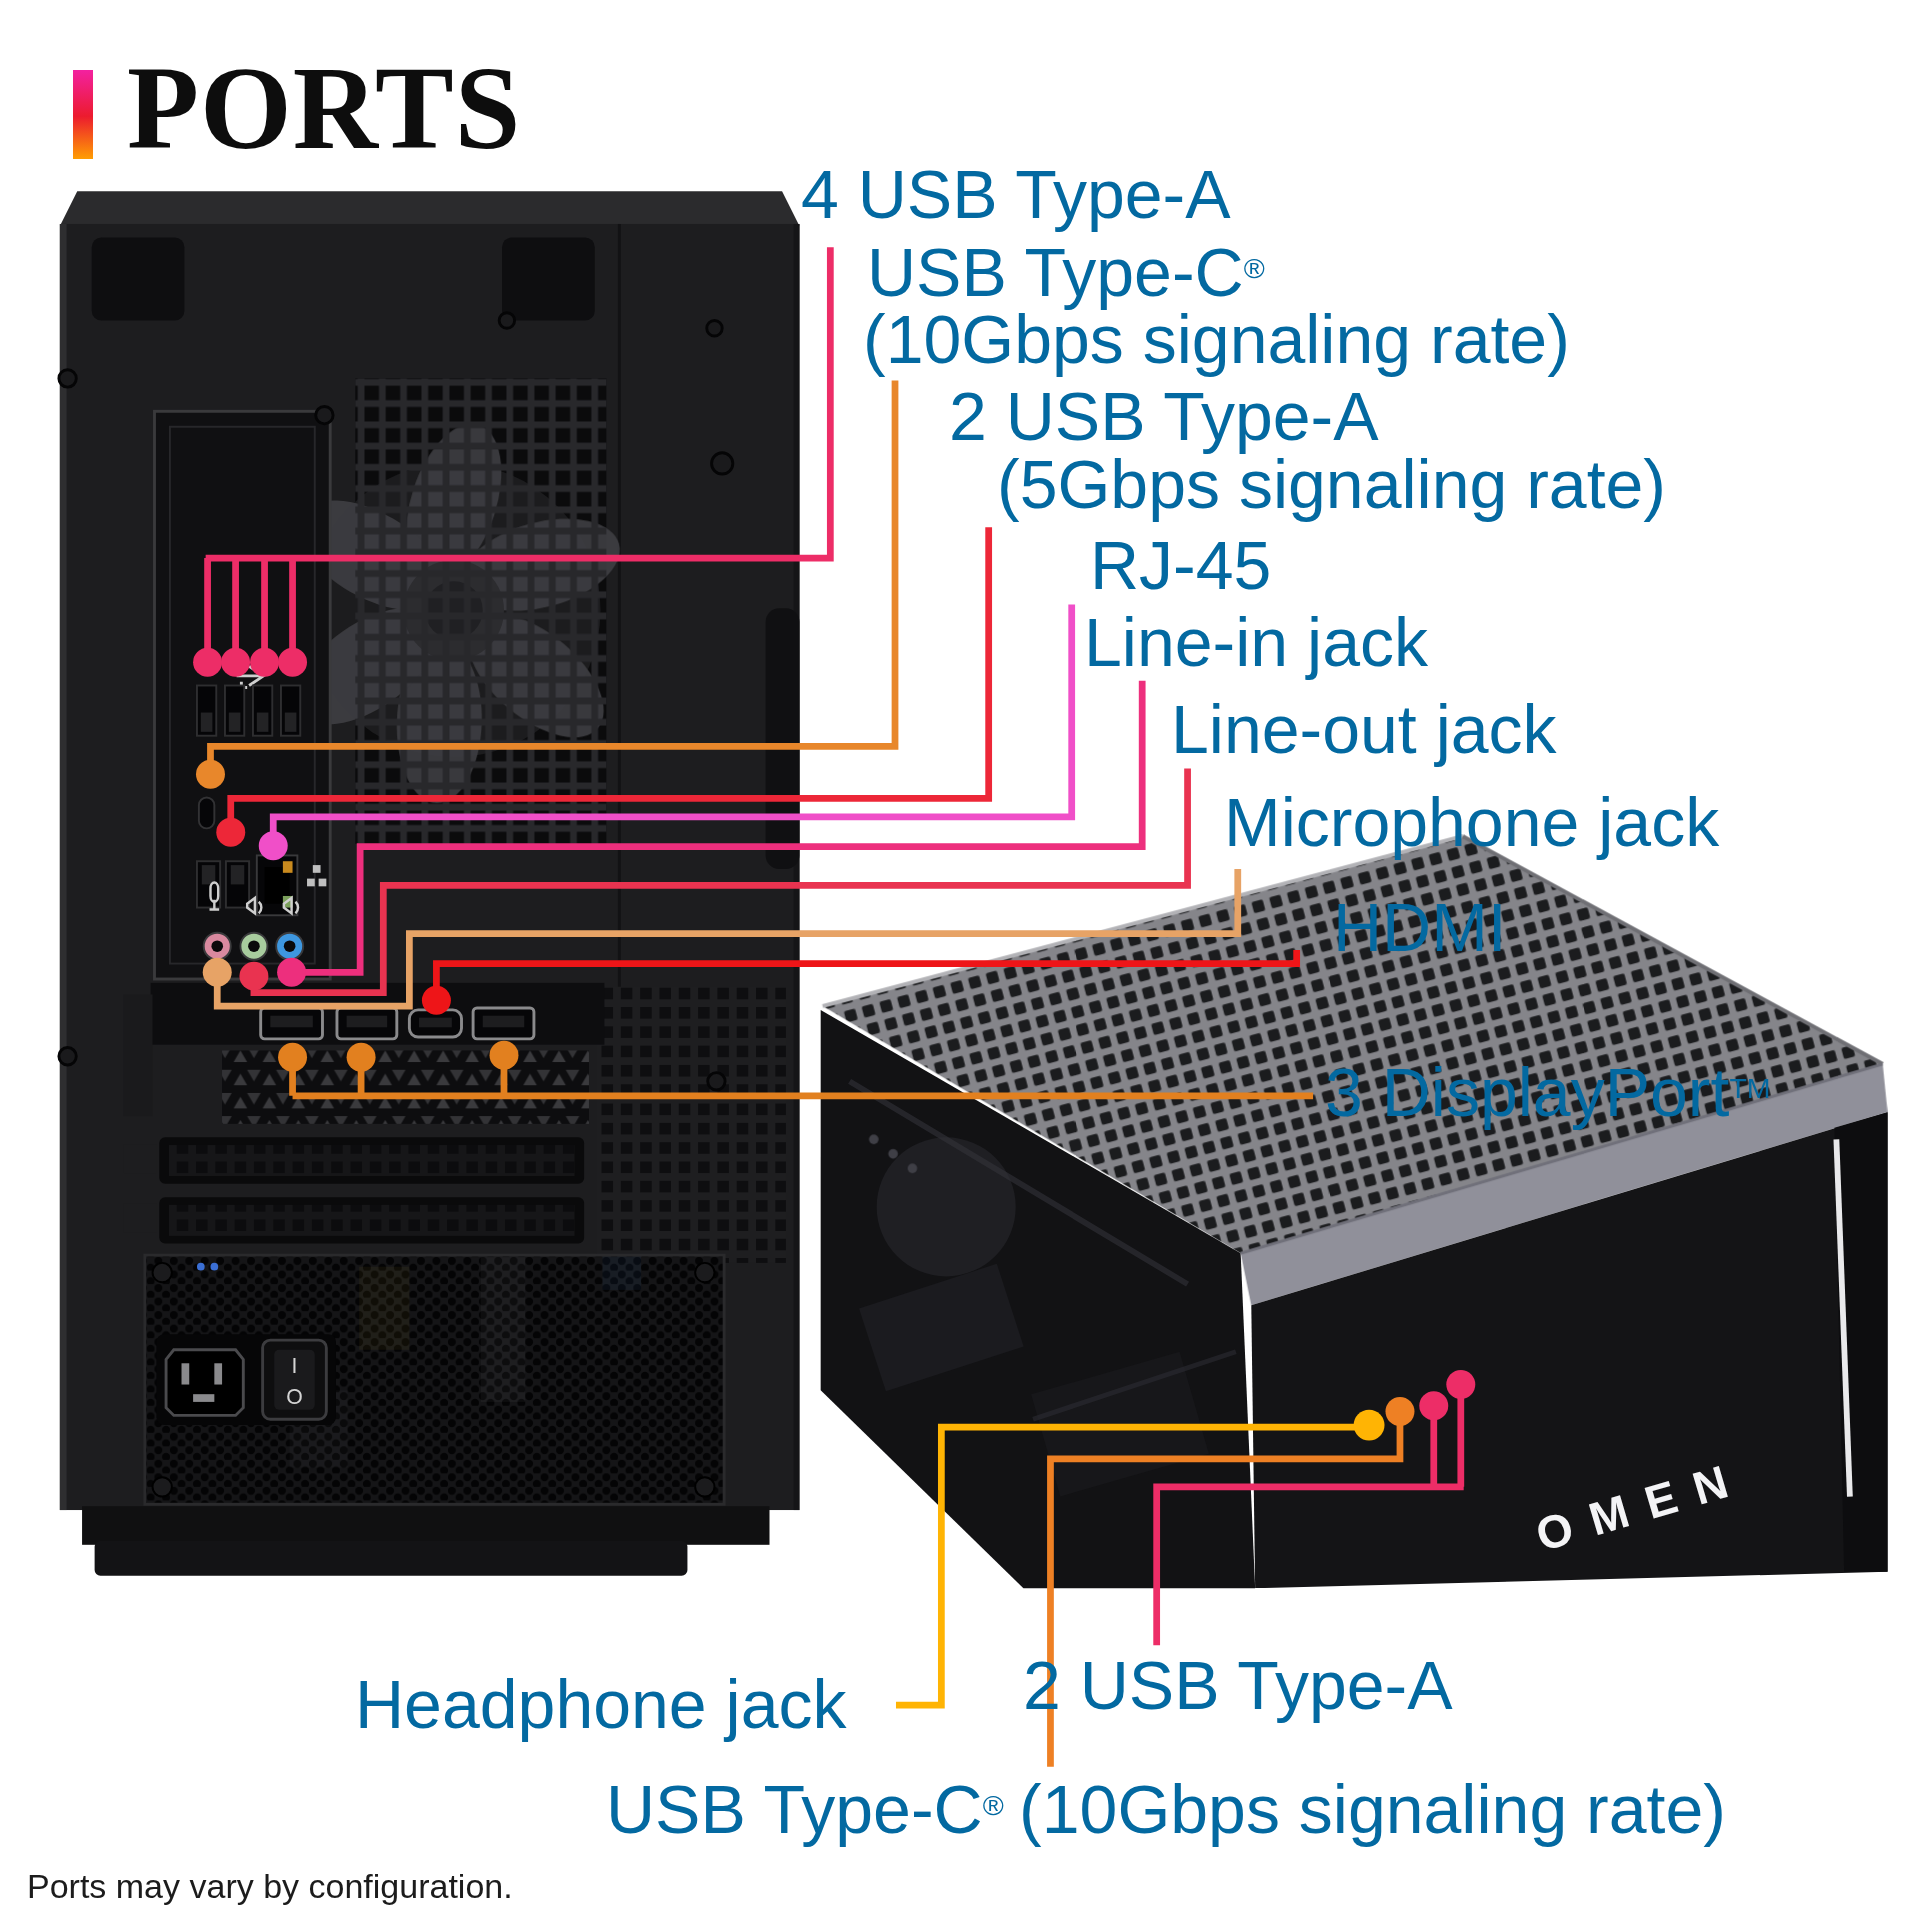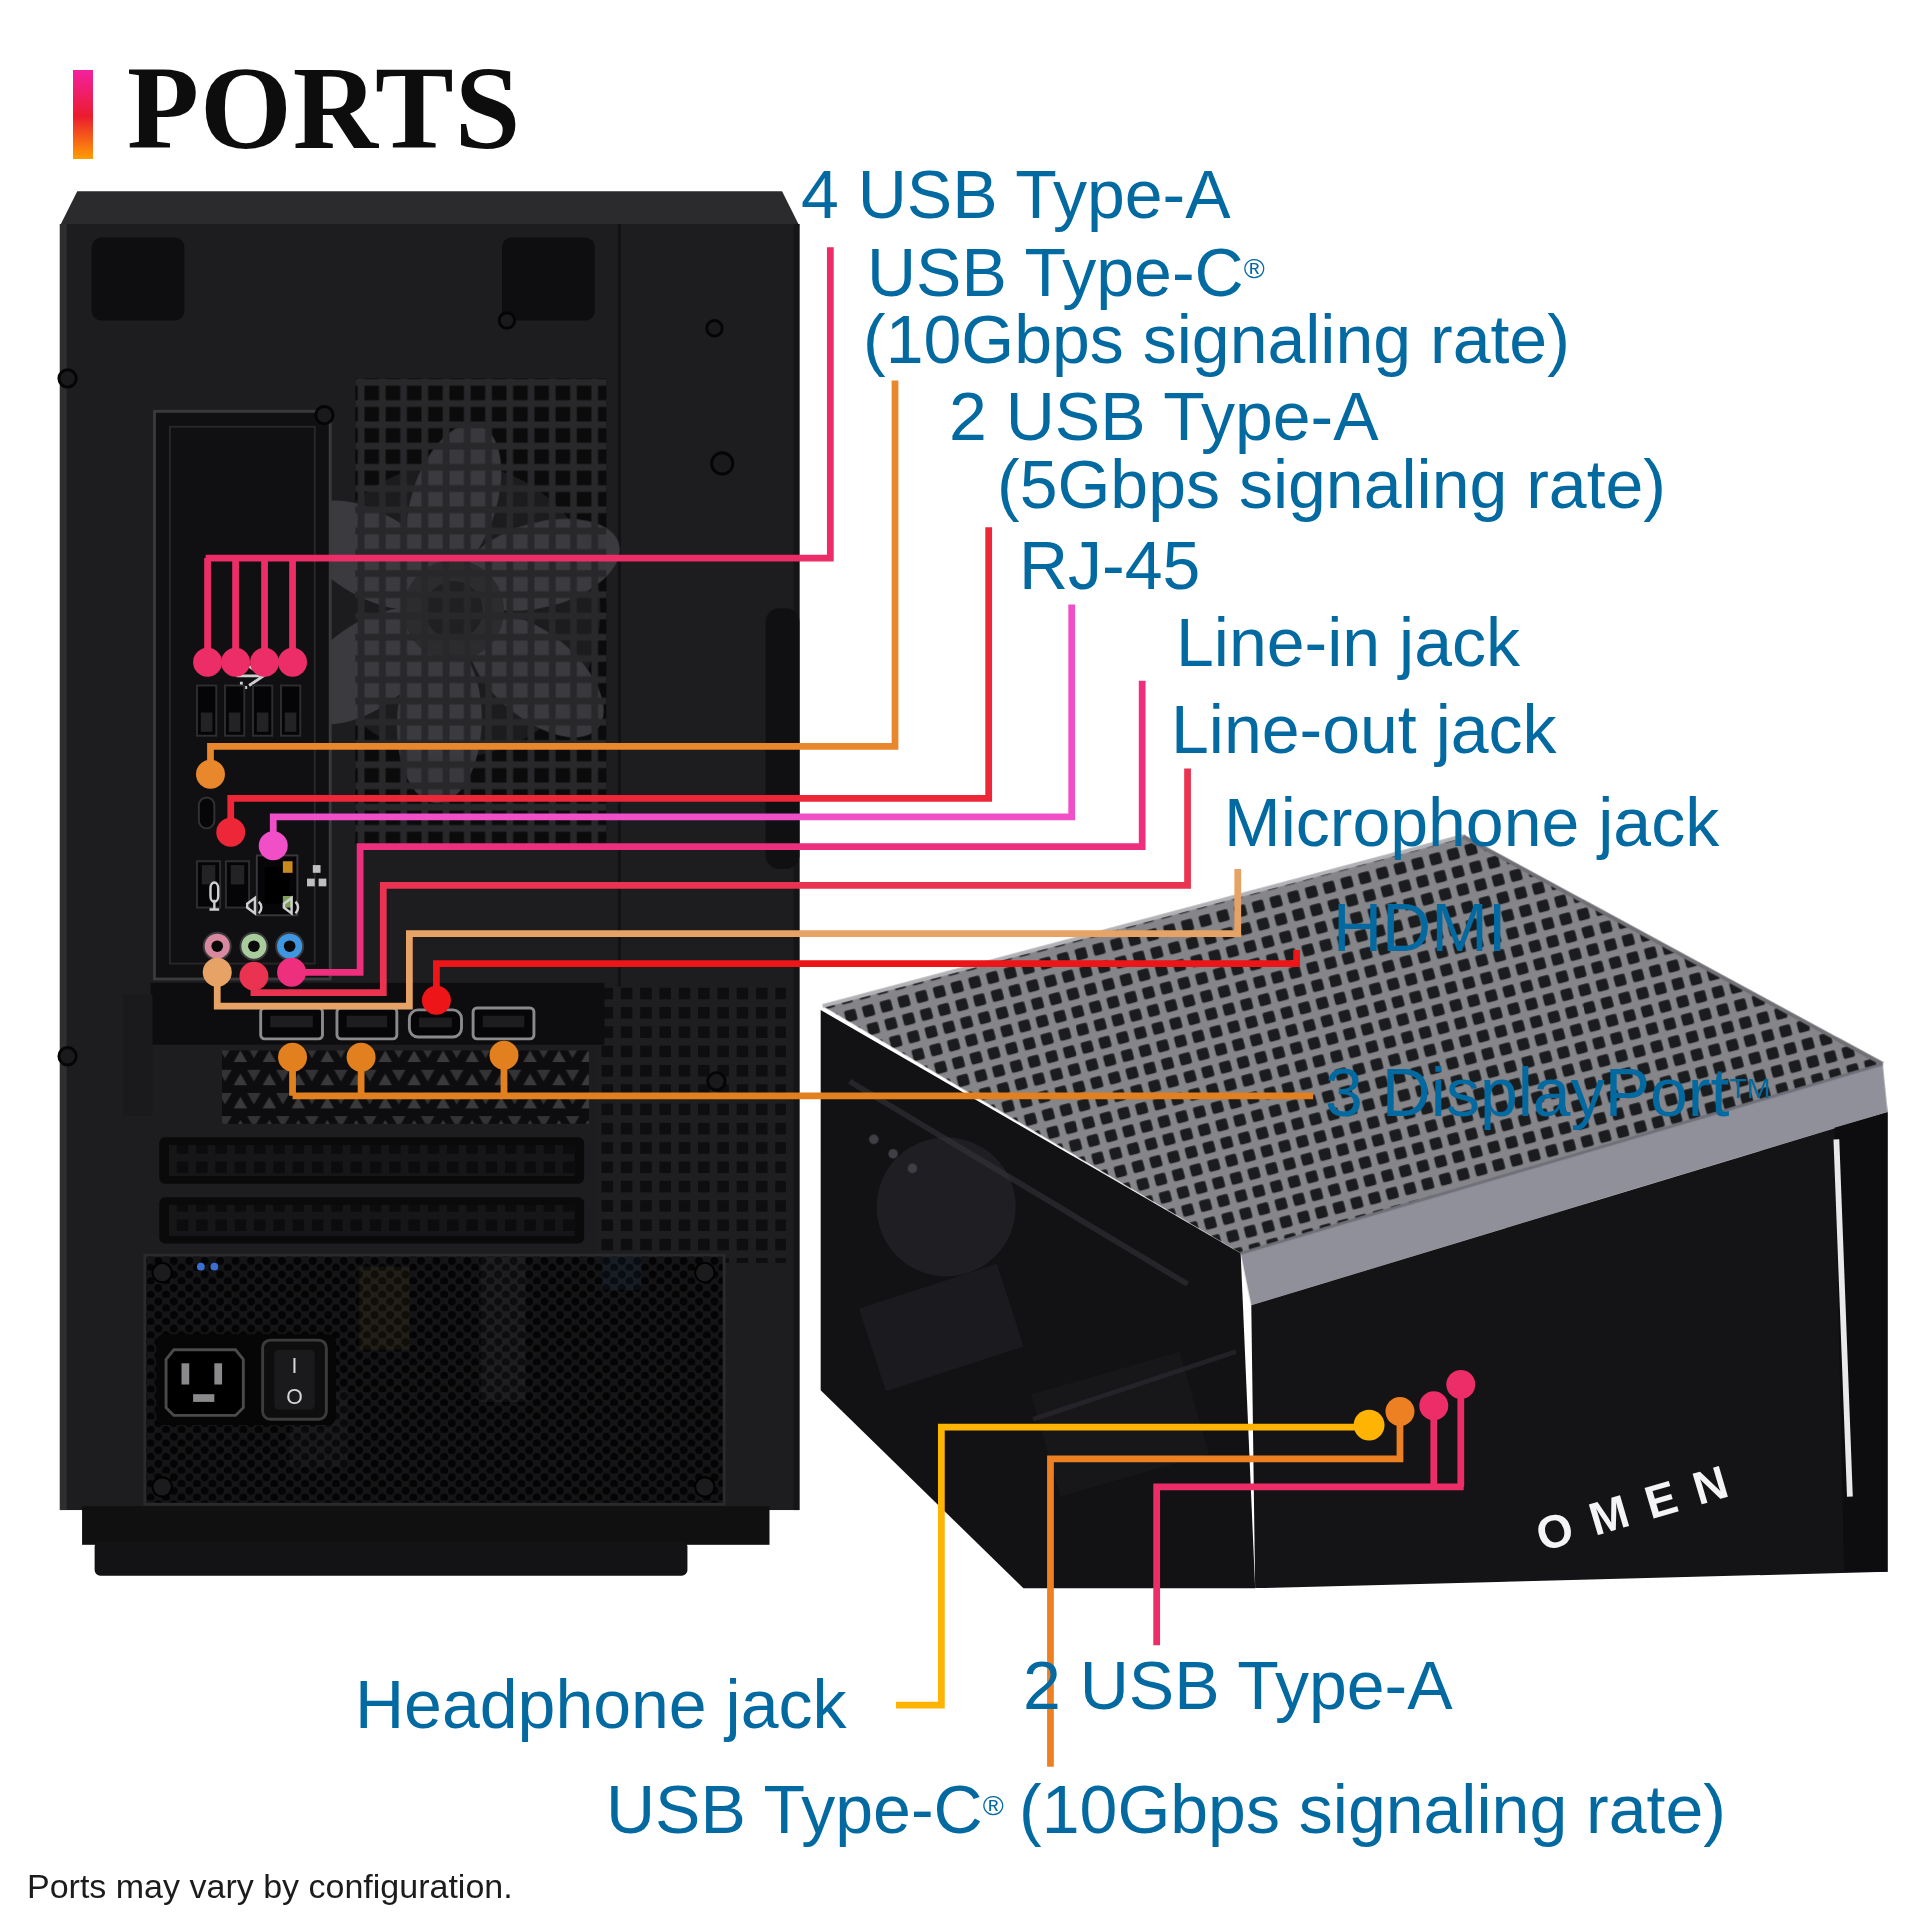--- a/index.html
+++ b/index.html
@@ -11,22 +11,22 @@
          letter-spacing:1px;line-height:1;font-family:Liberation Serif, serif;}
   .lbl{position:absolute;color:#0369a1;font-size:68px;font-weight:400;line-height:1;
        white-space:nowrap;letter-spacing:0px;}
   .lbl sup{font-size:0.42em;vertical-align:0.62em;letter-spacing:0;}
   .lbl .rest{margin-left:15.4px;}
   #lbl-usb4{left:801px;top:160px;}
   #lbl-usbc10a{left:867px;top:238px;}
   #lbl-usbc10b{left:863px;top:305px;}
   #lbl-usb2a{left:949px;top:382px;}
   #lbl-usb2b{left:952px;top:450px;margin-left:45px;}
-  #lbl-rj45{left:1019px;top:531px;}
-  #lbl-linein{left:1176px;top:608px;}
+  #lbl-rj45{left:1090px;top:531px;}
+  #lbl-linein{left:1084px;top:608px;}
   #lbl-lineout{left:1171px;top:695px;}
   #lbl-mic{left:1224px;top:788px;}
   #lbl-hdmi{left:1305px;top:893px;margin-left:28px;}
   #lbl-dp{left:1325px;top:1058px;}
   #lbl-headphone{left:355px;top:1670px;}
   #lbl-usb2front{left:1023px;top:1651px;}
   #lbl-usbcfront{left:606px;top:1775px;}
   .footer{position:absolute;left:27px;top:1867px;font-size:34px;color:#1c1c1c;}
   path.leader{fill:none;stroke-width:7px;}
 </style>

